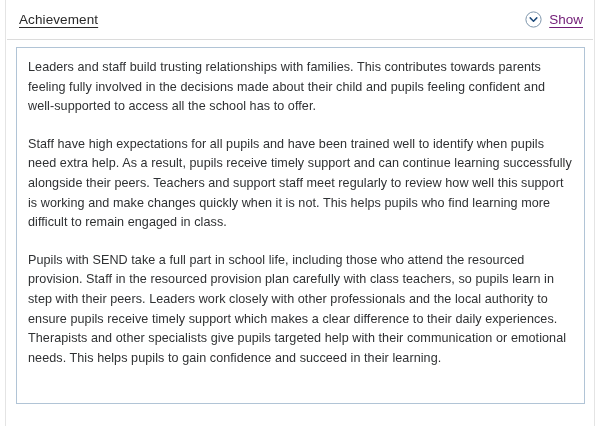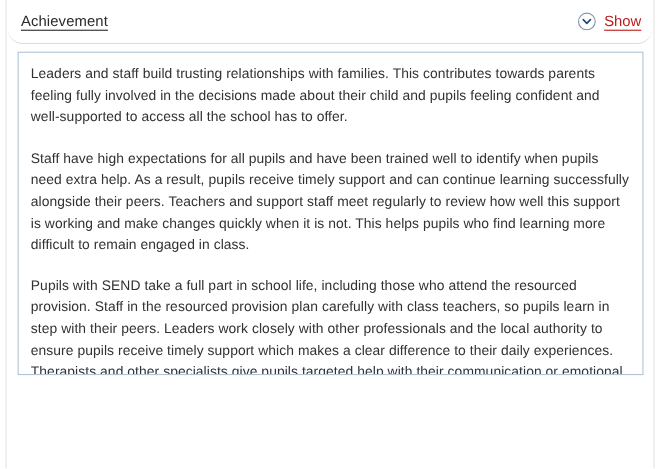--- a/index.html
+++ b/index.html
@@ -47,21 +47,20 @@
     position: relative;
   }
 
   .section-header {
     display: flex;
     align-items: center;
     justify-content: space-between;
     padding: 11px 10px 11px 12px;
     cursor: pointer;
     background: #ffffff;
-    border-radius: 14px;
   }
   .section-header.with-rule {
     border-bottom: 1px solid #dcdcdc;
   }
 
   .section-title {
     font-size: 13.5px;
     line-height: 17px;
     color: #2a2a2a;
     text-decoration: underline;
@@ -85,29 +84,29 @@
     flex-shrink: 0;
   }
 
   .toggle-label {
     font-size: 13.5px;
     line-height: 17px;
     text-decoration: underline;
     text-underline-offset: 3px;
     text-decoration-thickness: 1px;
   }
-  .toggle-label.show { color: #b91c1c; }
+  .toggle-label.show { color: #701a75; }
   .toggle-label.hide { color: #4c2c92; }
 
   .section-content {
     margin: 7px 8px 6px 9px;
     border: 1px solid #b1c4d6;
     background: #ffffff;
     padding: 10px 12px 10px 11px;
-    height: 294px;
+    height: 357px;
     overflow: hidden;
   }
 
   .section-content p {
     margin: 0 0 18px 0;
     font-size: 12.6px;
     line-height: 19.6px;
     color: #2f3133;
     letter-spacing: 0.005em;
   }

